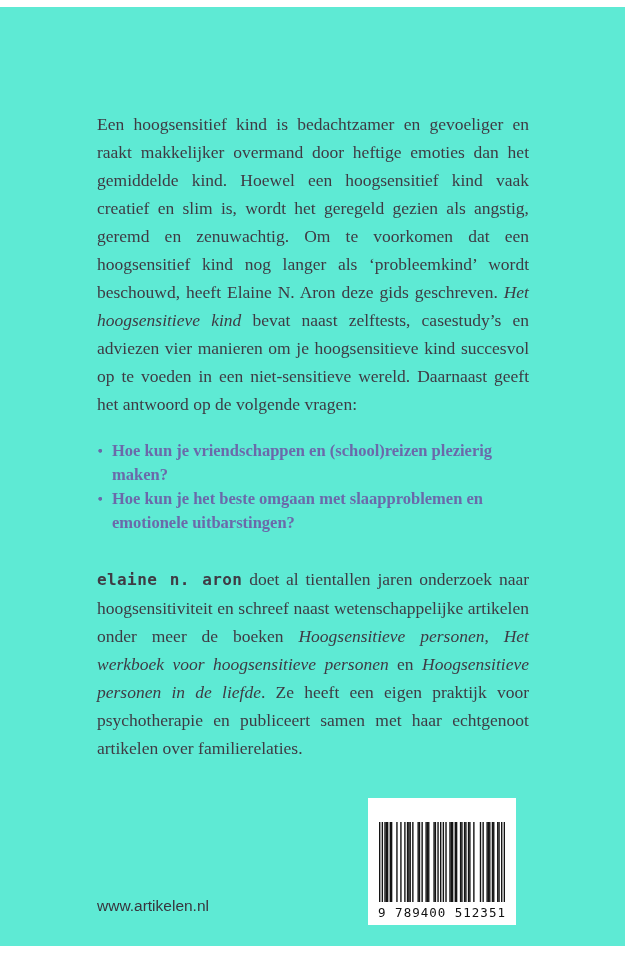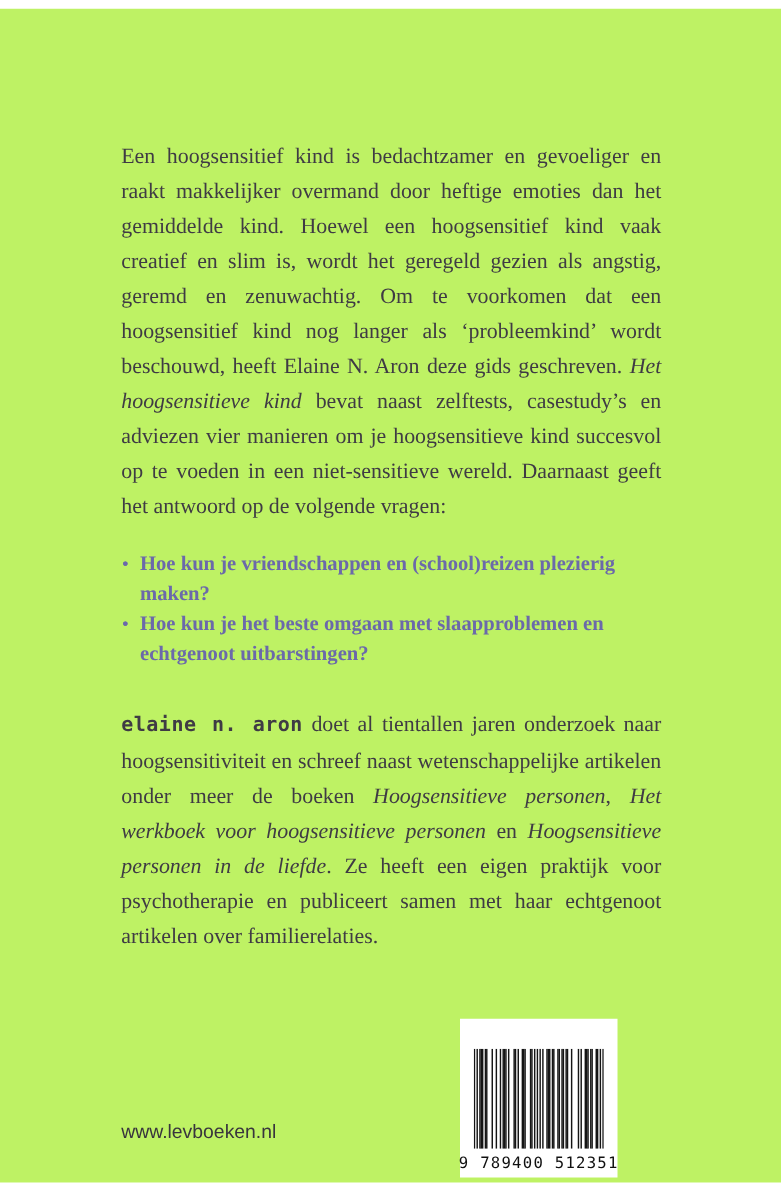--- a/index.html
+++ b/index.html
@@ -1,20 +1,20 @@
 <!DOCTYPE html>
 <html><head>
 <meta charset="utf-8">
 <style>
   html,body{margin:0;padding:0;background:#e8e8e8;}
   .page{
     position:relative;
     width:625px;height:960px;
     margin:0 auto;
-    background:#bef264;
+    background:#5eead4;
     overflow:hidden;
     font-family:"Liberation Serif", serif;
   }
   .edge{position:absolute;left:0;right:0;background:#ffffff;}
   .edge-top{top:0;height:7px;}
   .edge-bottom{bottom:0;height:14px;}
 
   .content{
     position:absolute;
     left:97px;right:96px;top:110px;
@@ -62,28 +62,27 @@
     left:97px;top:897px;
     font-family:"Liberation Sans", sans-serif;
     font-size:15.5px;
     color:#38343d;
     text-decoration:none;
   }
 
   .barcode-box{
     position:absolute;
     left:368px;top:798px;
-    width:126px;height:127px;
+    width:148px;height:127px;
     background:#ffffff;
     box-sizing:border-box;
     padding:24px 11px 5px 11px;
     display:flex;
     flex-direction:column;
     align-items:center;
-    margin-top:17px;
   }
   .barcode-bars{width:100%;flex:1;display:block;}
   .barcode-number{
     margin-top:3px;
     font-family:"DejaVu Sans Mono", monospace;
     font-size:12.5px;
     letter-spacing:1px;
     color:#101010;
     white-space:nowrap;
   }
@@ -96,28 +95,28 @@
   <div class="edge edge-bottom"></div>
 
   <div class="content">
 
     <p class="intro"><span>Een hoogsensitief kind is bedachtzamer en gevoeliger en raakt makkelijker overmand door heftige emoties dan het gemiddelde kind. Hoewel een hoogsensitief kind vaak creatief en slim is, wordt het geregeld gezien als angstig, geremd en zenuwachtig. Om te voorkomen dat een hoogsensitief kind nog langer als ‘probleemkind’ wordt beschouwd, heeft Elaine N. Aron deze gids geschreven. </span><em>Het hoogsensitieve kind</em><span> bevat naast zelftests, casestudy’s en adviezen vier manieren om je hoogsensitieve kind succesvol op te voeden in een niet-sensitieve wereld. Daarnaast geeft het antwoord op de volgende vragen:</span></p>
 
     <ul class="questions">
       <li><span class="dot">•</span></li>
       <li><span class="dot">•</span><span>Hoe kun je vriendschappen en (school)reizen plezierig maken?</span></li>
       <li><span class="dot">•</span></li>
-      <li><span class="dot">•</span><span>Hoe kun je het beste omgaan met slaapproblemen en echtgenoot uitbarstingen?</span></li>
+      <li><span class="dot">•</span><span>Hoe kun je het beste omgaan met slaapproblemen en emotionele uitbarstingen?</span></li>
     </ul>
 
     <p class="bio"><span class="author-name">elaine n. aron</span><span> doet al tientallen jaren onderzoek naar hoogsensitiviteit en schreef naast wetenschappelijke artikelen onder meer de boeken </span><em>Hoogsensitieve personen</em><span>, </span><em>Het werkboek voor hoogsensitieve personen</em><span> en </span><em>Hoogsensitieve personen in de liefde</em><span>. Ze heeft een eigen praktijk voor psychotherapie en publiceert samen met haar echtgenoot artikelen over familierelaties.</span></p>
 
   </div>
 
-  <span class="website">www.levboeken.nl</span>
+  <span class="website">www.artikelen.nl</span>
 
   <div class="barcode-box">
     <svg class="barcode-bars" preserveAspectRatio="none" xmlns="http://www.w3.org/2000/svg" viewBox="0 0 95 60">
         <g fill="#141414">
           <rect x="0" y="0" width="1.05" height="60"></rect>
           <rect x="2" y="0" width="1.05" height="60"></rect>
           <rect x="4" y="0" width="1.05" height="60"></rect>
           <rect x="5" y="0" width="1.05" height="60"></rect>
           <rect x="6" y="0" width="1.05" height="60"></rect>
           <rect x="8" y="0" width="1.05" height="60"></rect>

